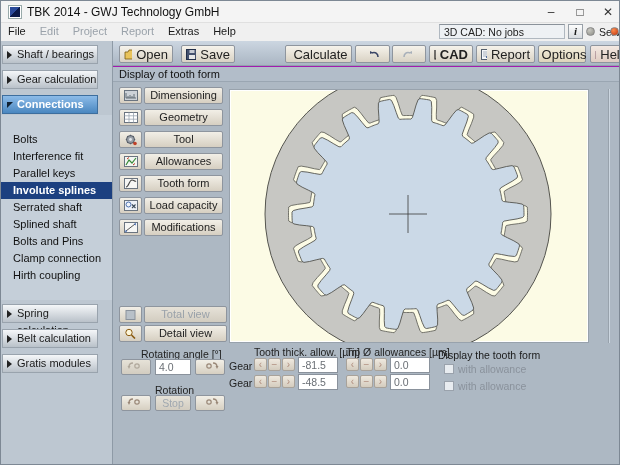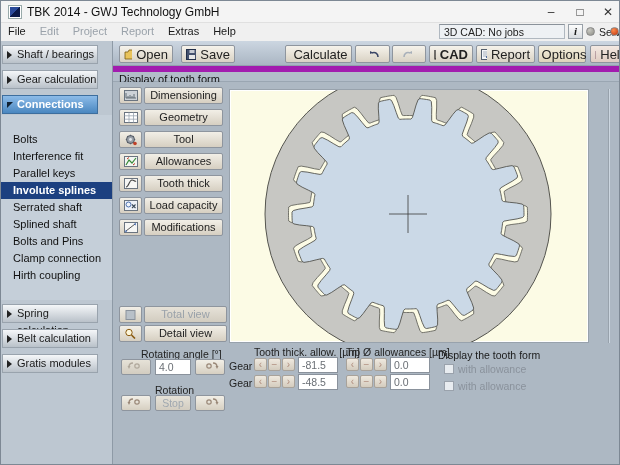--- a/index.html
+++ b/index.html
@@ -24,21 +24,21 @@
   .led-gray { left:585px; background:radial-gradient(circle at 35% 30%,#c8c8c2,#8e8e86); }
   .led-red  { left:609px; background:radial-gradient(circle at 35% 30%,#ff8a4a,#bb3410); }
   .server-label { position:absolute; left:572px; top:3px; font-size:10.5px; }
   
   .toolbar { position:absolute; left:112px; top:40px; width:508px; height:25px; background:linear-gradient(#ccd6e1,#aab6c3); border-bottom:1px solid #93a0ad; }
   .tb-btn { position:absolute; top:4px; height:18px; background:linear-gradient(#f6f3ec,#d9d2c4); border:1px solid #8e959e; border-radius:2px; display:flex; align-items:center; justify-content:center; gap:4px; font-size:13px; color:#222; padding:0 4px; }
   .tb-btn.tint-y { background:linear-gradient(#f5f0df,#ded4ba); }
   .tb-btn.tint-p { background:linear-gradient(#f3e9e2,#dfccc2); }
   .tb-btn.disabled { color:#a0a8b0; }
   
-  .page-header { position:absolute; left:112px; top:65px; width:508px; height:16px; background:#b2bdc9; border-top:6px solid #a21caf; border-bottom:1px solid #9aa6b2; padding:1px 6px; color:#111; }
+  .page-header { position:absolute; left:112px; top:65px; width:508px; height:16px; background:#b2bdc9; border-top:1px solid #a21caf; border-bottom:1px solid #9aa6b2; padding:1px 6px; color:#111; }
   
   .sidebar { position:absolute; left:0; top:40px; width:112px; height:425px; background:#bdc7d1; border-right:1px solid #8e9aa6; }
   .acc-header { position:relative; height:19px; margin:1px 14px 1px 1px; background:linear-gradient(#f5f7f9,#b9c1c9); border:1px solid #99a3ad; line-height:17px; padding-left:14px; color:#1a1a1a; }
   .acc-header .tri { position:absolute; left:4px; top:5px; width:0; height:0; border-left:5px solid #222; border-top:4px solid transparent; border-bottom:4px solid transparent; }
   .acc-header.open { background:linear-gradient(#8cbbe8,#4a87c0); color:#fff; font-weight:bold; border-color:#3d6e9e; }
   .acc-header.open .tri { border-left:none; border-top:6px solid #123; border-right:6px solid transparent; top:6px; }
   .acc-items { background:#c5cfd9; padding:16px 0; }
   .acc-item { height:17px; line-height:17px; padding-left:12px; color:#111; }
   .acc-item.sel { background:#1c4080; color:#fff; font-weight:bold; }
   
@@ -223,21 +223,21 @@
         </svg>
       </div>
     <div class="nav-text-btn" style="top:71px;">Allowances</div>
 
     <div class="nav-icon-btn" style="top:93px;">
         <svg width="14" height="11">
           <rect x="0.5" y="0.5" width="13" height="10" fill="#f6f6f4" stroke="#6a7480"></rect>
           <path d="M2 9 C5 9 5 2 8 2 C10 2 11 4 12 3" stroke="#444" stroke-width="1.1" fill="none"></path>
         </svg>
       </div>
-    <div class="nav-text-btn" style="top:93px;">Tooth thick</div>
+    <div class="nav-text-btn" style="top:93px;">Tooth form</div>
 
     <div class="nav-icon-btn" style="top:115px;">
         <svg width="14" height="11">
           <rect x="0.5" y="0.5" width="13" height="10" fill="#eef2f8" stroke="#6a7480"></rect>
           <circle cx="4.5" cy="4.5" r="2.5" fill="none" stroke="#3a62a8" stroke-width="0.9"></circle>
           <path d="M8 8 L11.5 4.5 M8 4.5 L11.5 8" stroke="#3a4a5a" stroke-width="1.1"></path>
         </svg>
       </div>
     <div class="nav-text-btn" style="top:115px;">Load capacity</div>
 

